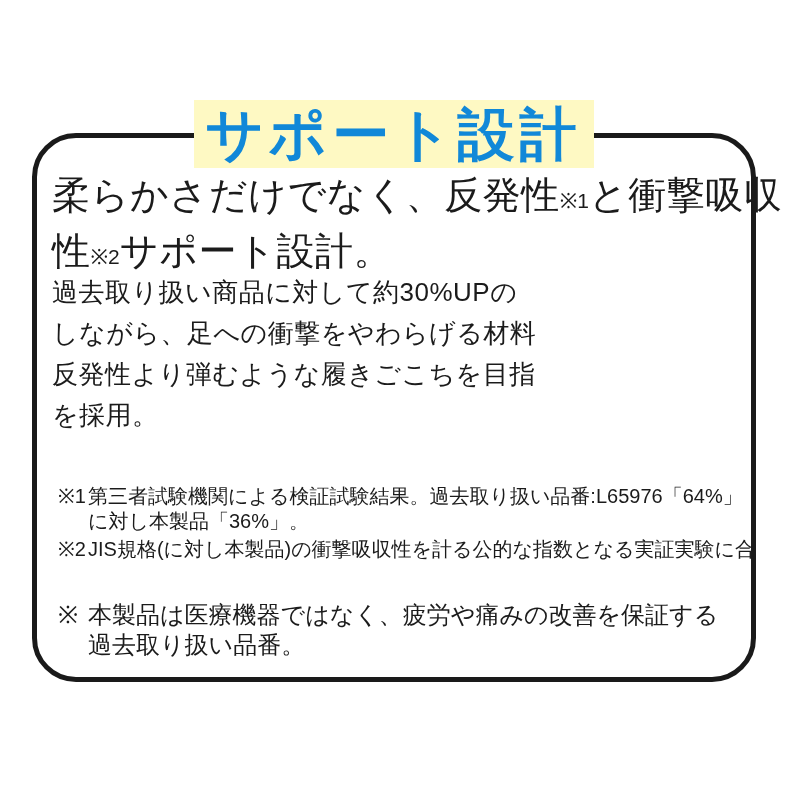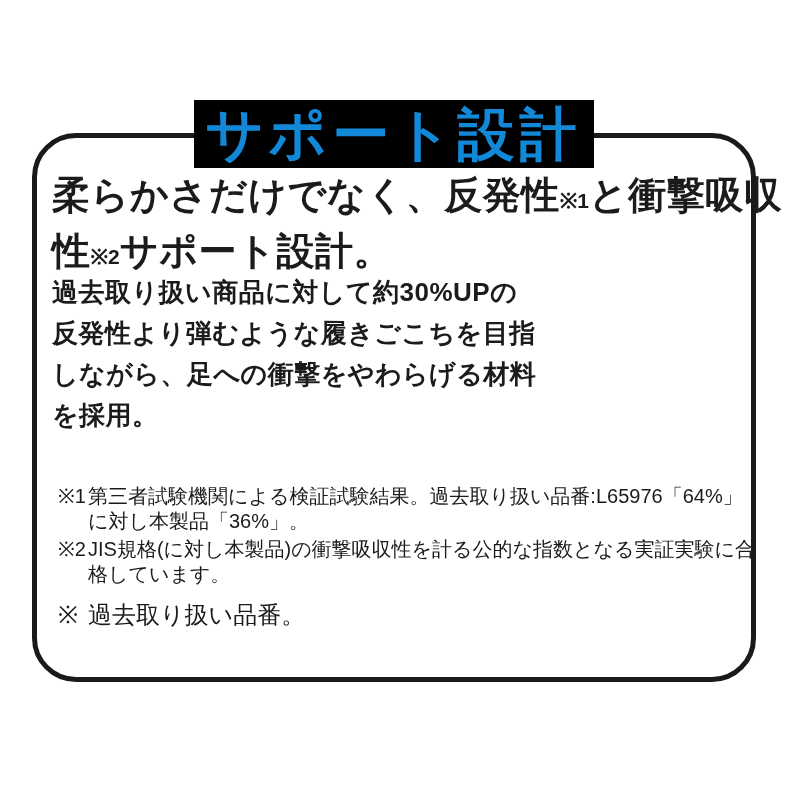--- a/index.html
+++ b/index.html
@@ -22,34 +22,34 @@
     border: 5px solid #1a1a1a;
     border-radius: 44px;
     background: transparent;
   }
   .title {
     position: absolute;
     top: 100px;
     left: 50%;
     transform: translateX(-50%);
     z-index: 2;
-    background: #000000;
+    background: #fef9c3;
     padding: 0 12px;
     white-space: nowrap;
     font-size: 57px;
     line-height: 68px;
     font-weight: 900;
     letter-spacing: 5px;
     color: #1188d8;
   }
   .body-text {
     position: absolute;
     left: 52px;
     width: 690px;
-    font-weight: 700;
+    font-weight: 400;
     color: #1b1b1b;
   }
   .p1 {
     top: 170px;
     font-size: 38px;
     line-height: 50px;
     letter-spacing: 0.5px;
   }
   .p2 {
     top: 272px;
@@ -98,42 +98,42 @@
 
   <div class="title">サポート設計</div>
 
   <div class="body-text p1">
     <div class="line"><span>柔らかさだけでなく、反発性</span><span class="sup">※1</span><span>と衝撃吸収</span></div>
     <div class="line"><span>性</span><span class="sup">※2</span><span>サポート設計。</span></div>
   </div>
 
   <div class="body-text p2">
     <div class="line">過去取り扱い商品に対して約30%UPの</div>
+    <div class="line">しながら、足への衝撃をやわらげる材料</div>
     <div class="line">反発性より弾むような履きごこちを目指</div>
-    <div class="line">しながら、足への衝撃をやわらげる材料</div>
     <div class="line">を採用。</div>
   </div>
 
   <div class="footnotes">
     <div class="footnote">
       <div class="fn-marker">※1</div>
       <div class="fn-lines">
         <div class="line">第三者試験機関による検証試験結果。過去取り扱い品番:L65976「64%」</div>
         <div class="line">に対し本製品「36%」。</div>
       </div>
     </div>
     <div class="footnote">
       <div class="fn-marker">※2</div>
       <div class="fn-lines">
         <div class="line">JIS規格(に対し本製品)の衝撃吸収性を計る公的な指数となる実証実験に合</div>
-        <div class="line">格しています。</div>
       </div>
     </div>
   </div>
 
   <div class="disclaimer">
     <div class="disc-marker">※</div>
     <div class="disc-lines">
+      <div class="line">本製品は医療機器ではなく、疲労や痛みの改善を保証する</div>
       <div class="line">過去取り扱い品番。</div>
     </div>
   </div>
 
 </div>
 
 </body></html>

